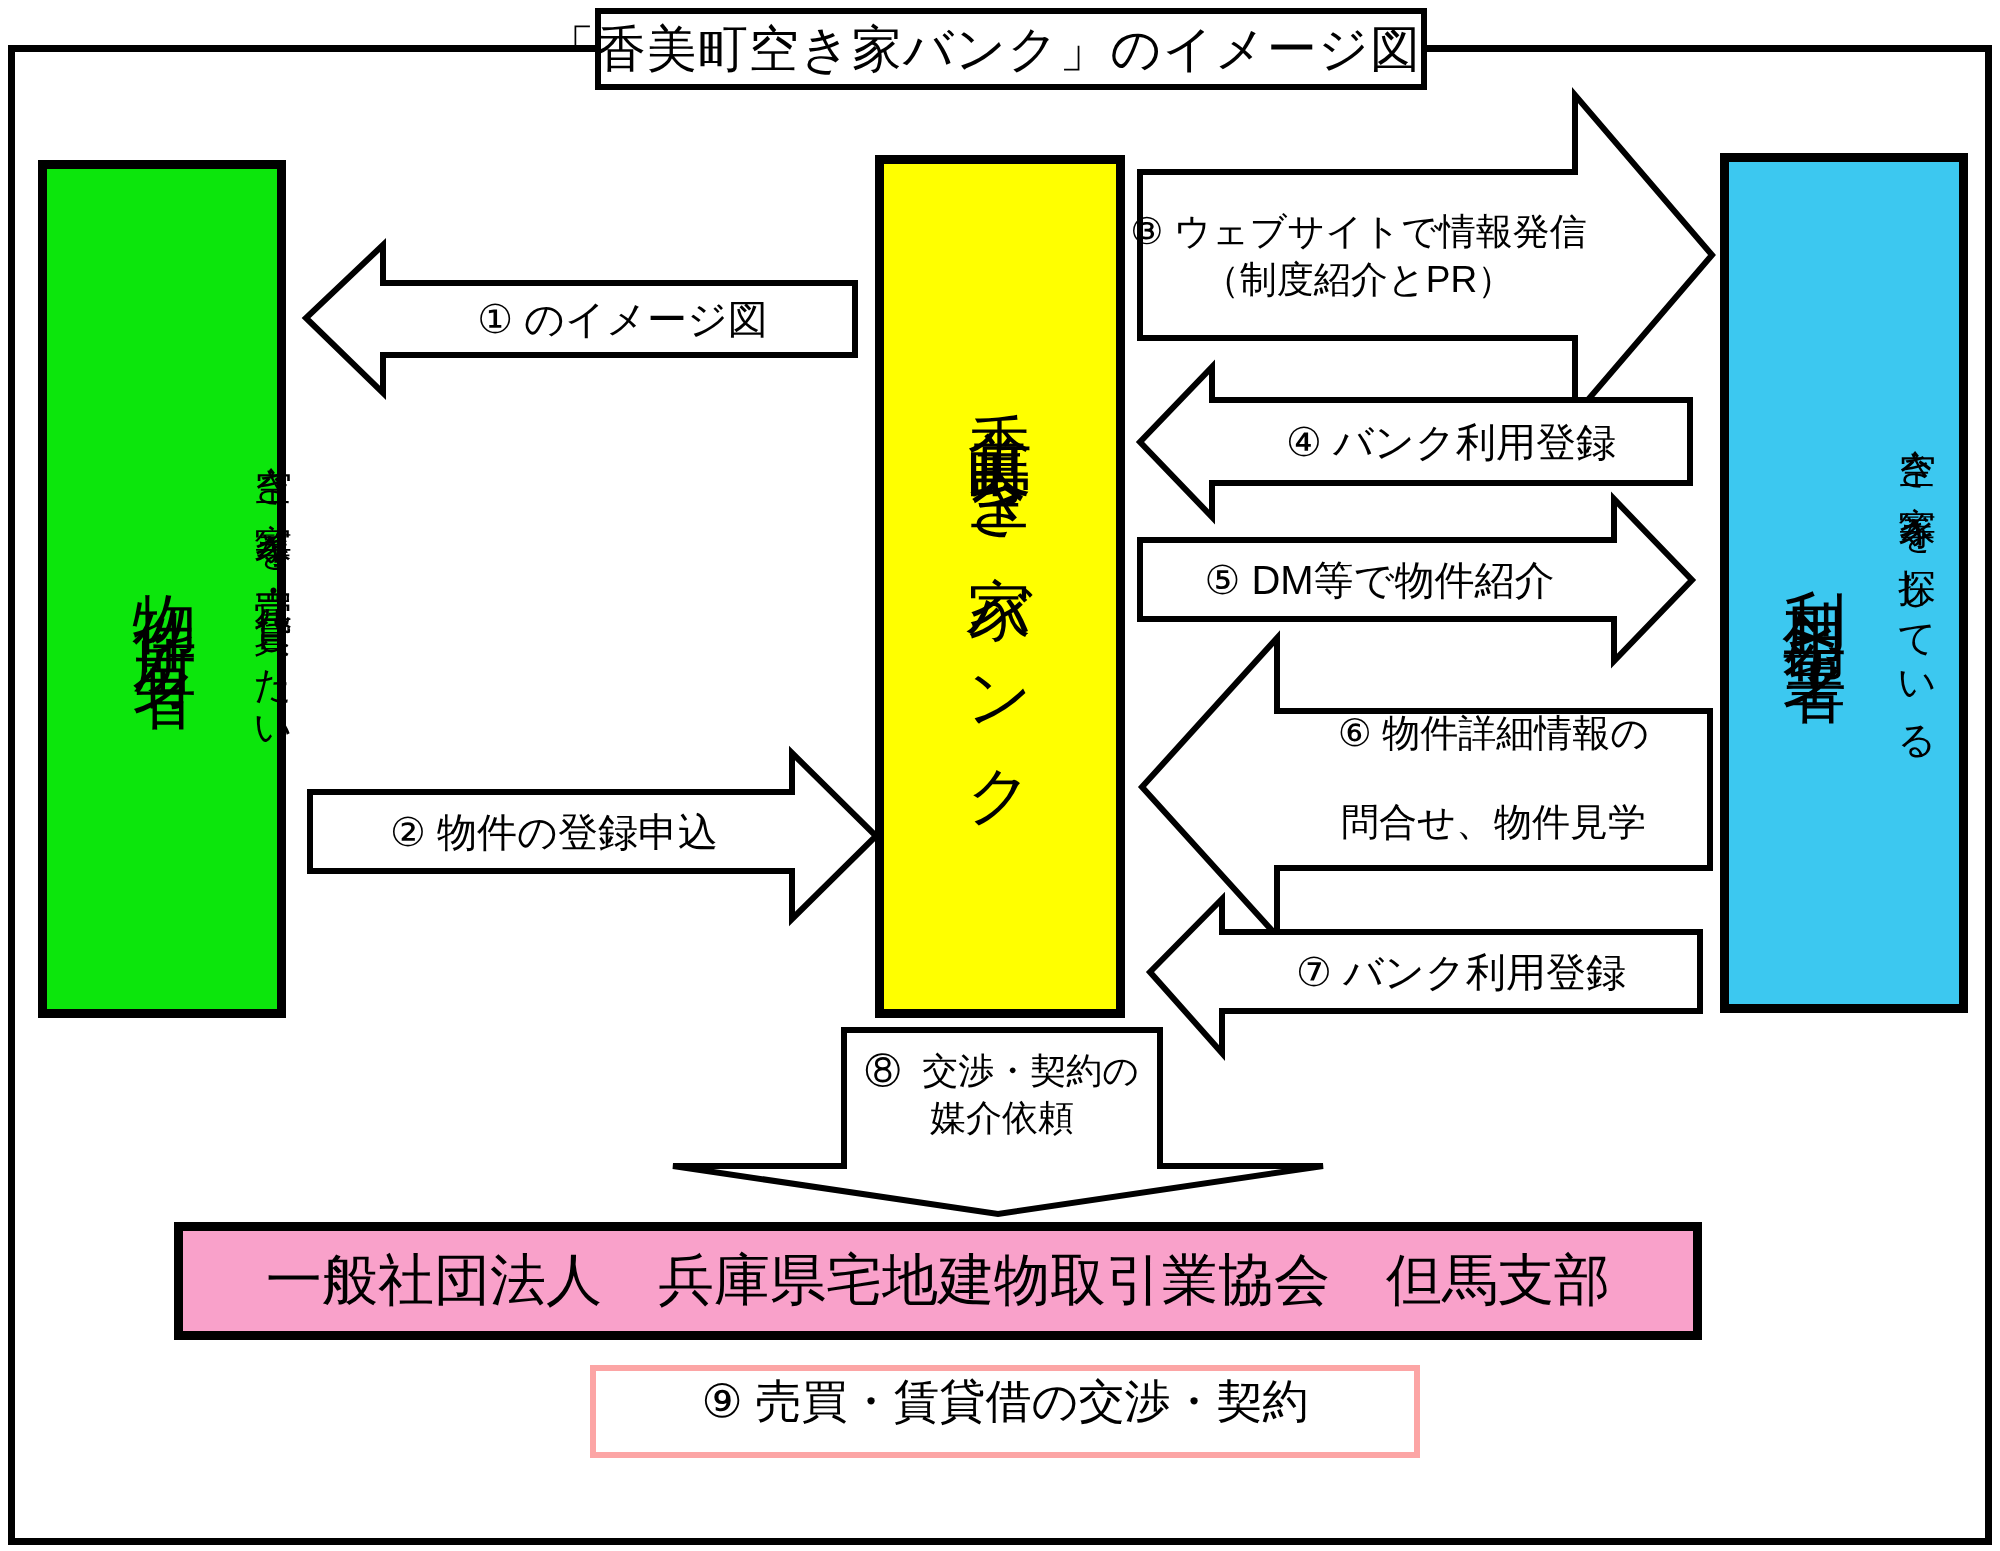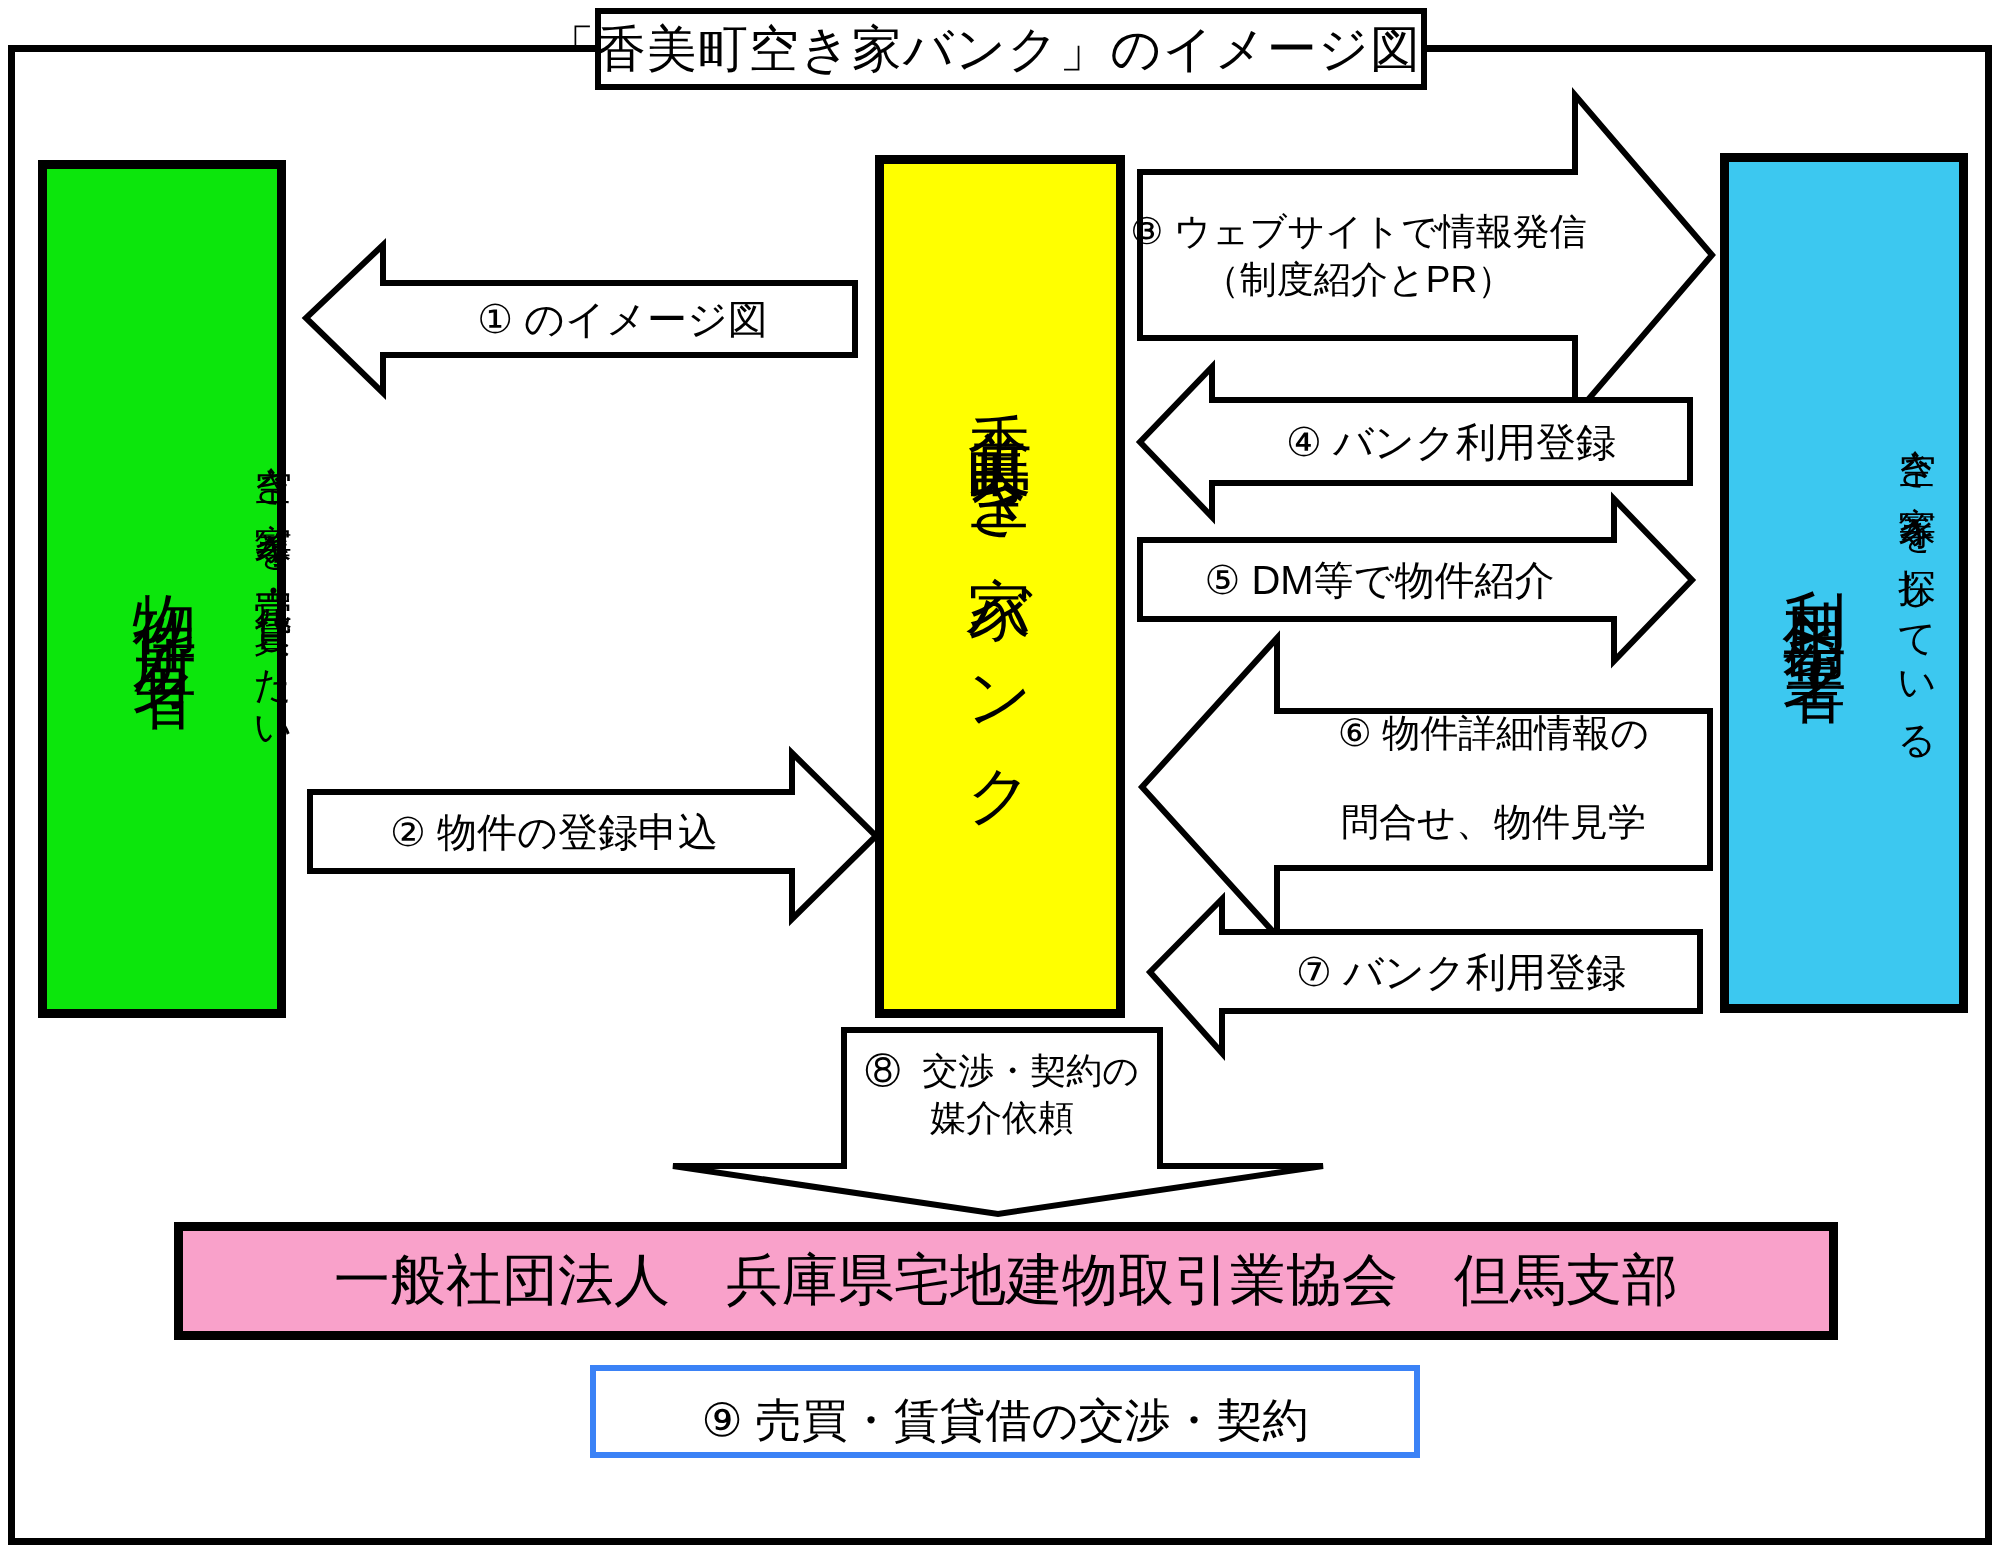--- a/index.html
+++ b/index.html
@@ -37,29 +37,29 @@
   .arrow-layer polygon{fill:#fff;stroke:#000;stroke-width:6;stroke-linejoin:miter;}
   .alabel{
     position:absolute;display:flex;flex-direction:column;align-items:center;justify-content:center;
     text-align:center;font-size:40px;line-height:1.3;white-space:nowrap;
   }
   .alabel .ln{display:block;}
   .lbl3{font-size:37px;}
   .lbl6{font-size:38px;}
   .lbl8{font-size:36px;font-family:Liberation Mono, monospace;}
   .assoc-box{
-    position:absolute;left:174px;top:1222px;width:1664px;height:118px;
+    position:absolute;left:174px;top:1222px;width:1528px;height:118px;
     border:9px solid #000;box-sizing:border-box;background:#f9a1ca;
     display:flex;align-items:center;justify-content:center;
     font-size:56px;font-weight:500;white-space:nowrap;
   }
   .step9-box{
     position:absolute;left:590px;top:1365px;width:830px;height:93px;
-    border:6px solid #3b82f6;box-sizing:border-box;background:#fff;
-    display:flex;align-items:flex-end;justify-content:center;
+    border:6px solid #fca5a5;box-sizing:border-box;background:#fff;
+    display:flex;align-items:flex-start;justify-content:center;
     font-size:46px;white-space:nowrap;
   }
 </style>
 </head>
 <body>
 
 <div class="stage">
 
   <div class="frame"></div>
 

